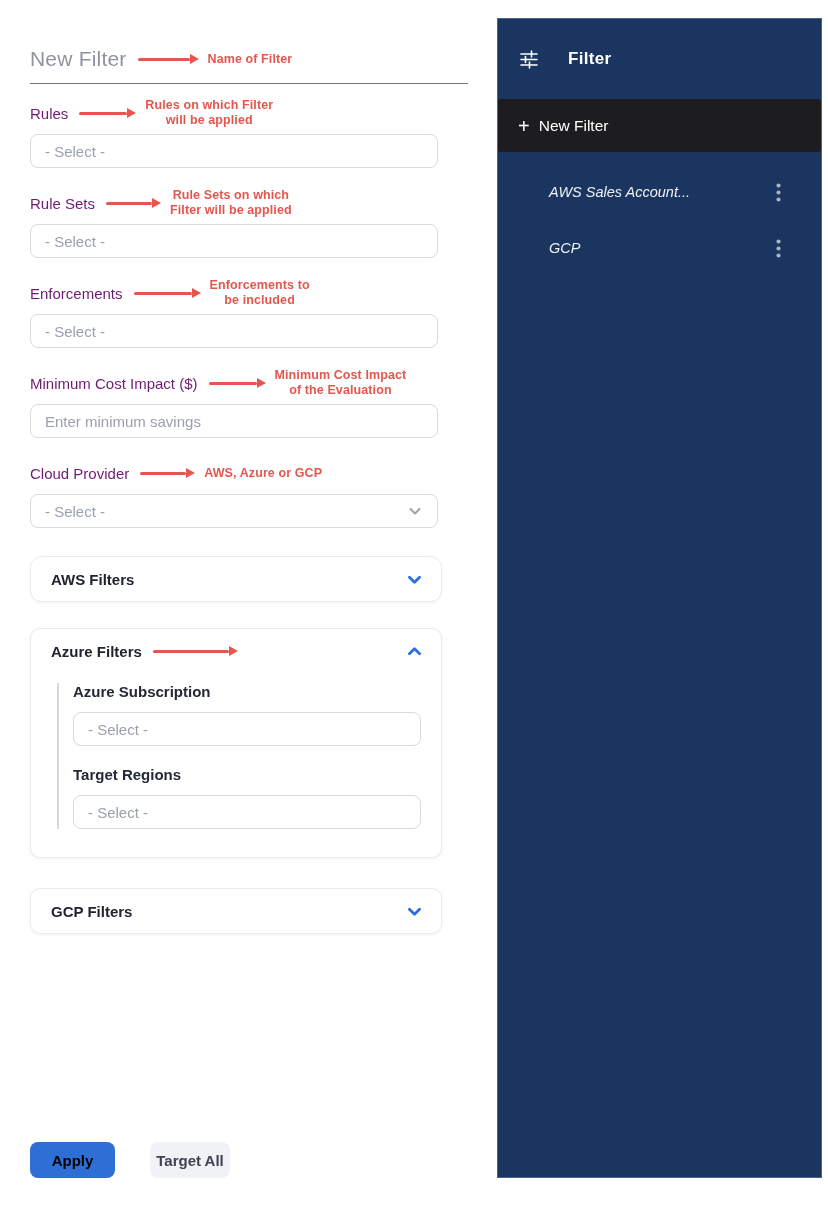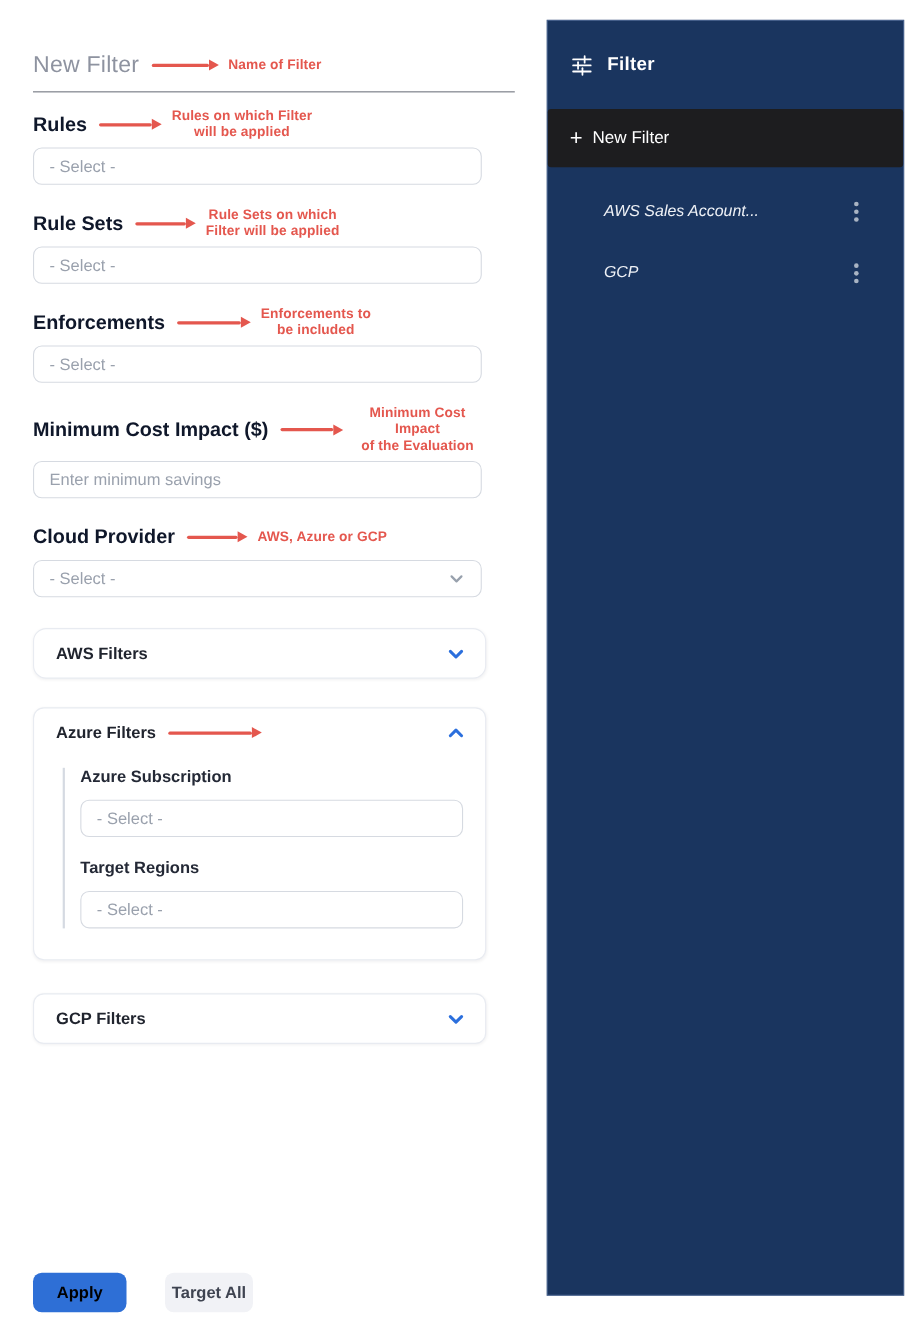--- a/index.html
+++ b/index.html
@@ -18,21 +18,21 @@
     text-align:center; letter-spacing:.1px; }
 
   .arrow { display:inline-flex; align-items:center; margin:0 9px 0 11px; flex:0 0 auto; }
   .arrow .shaft { height:3px; background:#e4574e; border-radius:2px; }
   .arrow .head { width:0; height:0; border-left:9px solid #e4574e;
     border-top:5.5px solid transparent; border-bottom:5.5px solid transparent; }
 
   .field-group { margin-top:20px; }
   .field-group.first { margin-top:14px; }
   .label-row { display:flex; align-items:center; min-height:30px; }
-  .field-label { font-size:18px; font-weight:700; color:#0f172a; white-space:nowrap; }
+  .field-label { font-size:15px; font-weight:400; color:#701a75; white-space:nowrap; }
 
   .select-box, .text-input { margin-top:6px; height:34px; width:408px;
     border:1px solid #d6dae1; border-radius:8px; background:#fff;
     display:flex; align-items:center; padding:0 14px;
     color:#9aa1ad; font-size:15px; }
   .text-input { display:block; outline:none; font-family:"Liberation Sans",sans-serif; }
   .text-input::placeholder { color:#9aa1ad; }
   .select-box .chev { margin-left:auto; }
 
   
@@ -56,21 +56,21 @@
 
   .btn-row { margin-top:208px; display:flex; align-items:center; }
   .btn { height:36px; border:none; border-radius:8px; font-size:15px; font-weight:700;
     font-family:"Liberation Sans",sans-serif; cursor:pointer; }
   .btn-apply { width:85px; background:#2e6fd6; color:#000000; }
   .btn-clear { width:80px; background:#f1f2f6; color:#3e4350; margin-left:35px; }
 
   
   .sidebar { position:absolute; left:497px; top:18px; width:325px; height:1160px;
     background:#1a355f; border:1px solid rgba(130,155,200,.45); }
-  .sb-header { height:80px; display:flex; align-items:center; padding:0 20px; gap:12px; }
+  .sb-header { height:80px; display:flex; align-items:center; padding:0 20px; gap:28px; }
   .sb-title { color:#ffffff; font-size:17px; font-weight:700; letter-spacing:.3px; }
   .sb-new { height:53px; background:#1d1d1f; display:flex; align-items:center;
     padding:0 20px; gap:9px; border-radius:3px; cursor:pointer; }
   .sb-new .plus { color:#ffffff; font-size:20px; font-weight:400; line-height:1; }
   .sb-new .sb-new-label { color:#ffffff; font-size:15.5px; }
   .sb-list { padding-top:12px; }
   .sb-item { height:56px; display:flex; align-items:center;
     padding:0 40px 0 51px; color:#eef1f6; font-size:14.5px; cursor:pointer;font-style:italic; }
   .sb-item .kebab { margin-left:auto; cursor:pointer; display:flex; }
 

